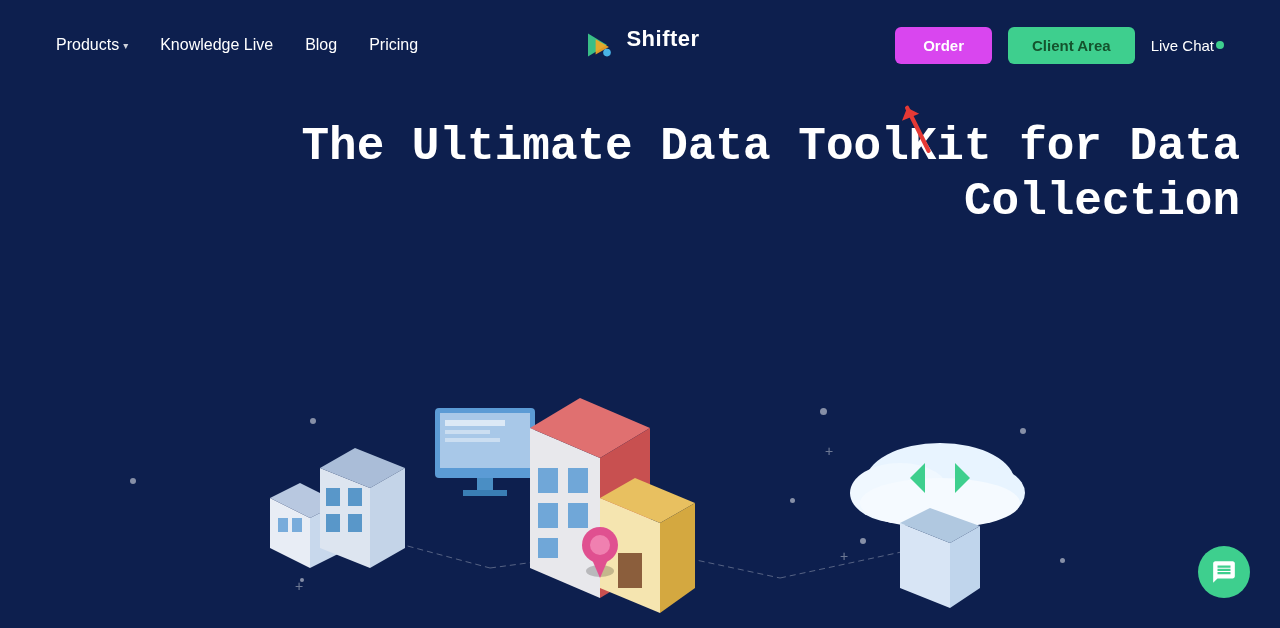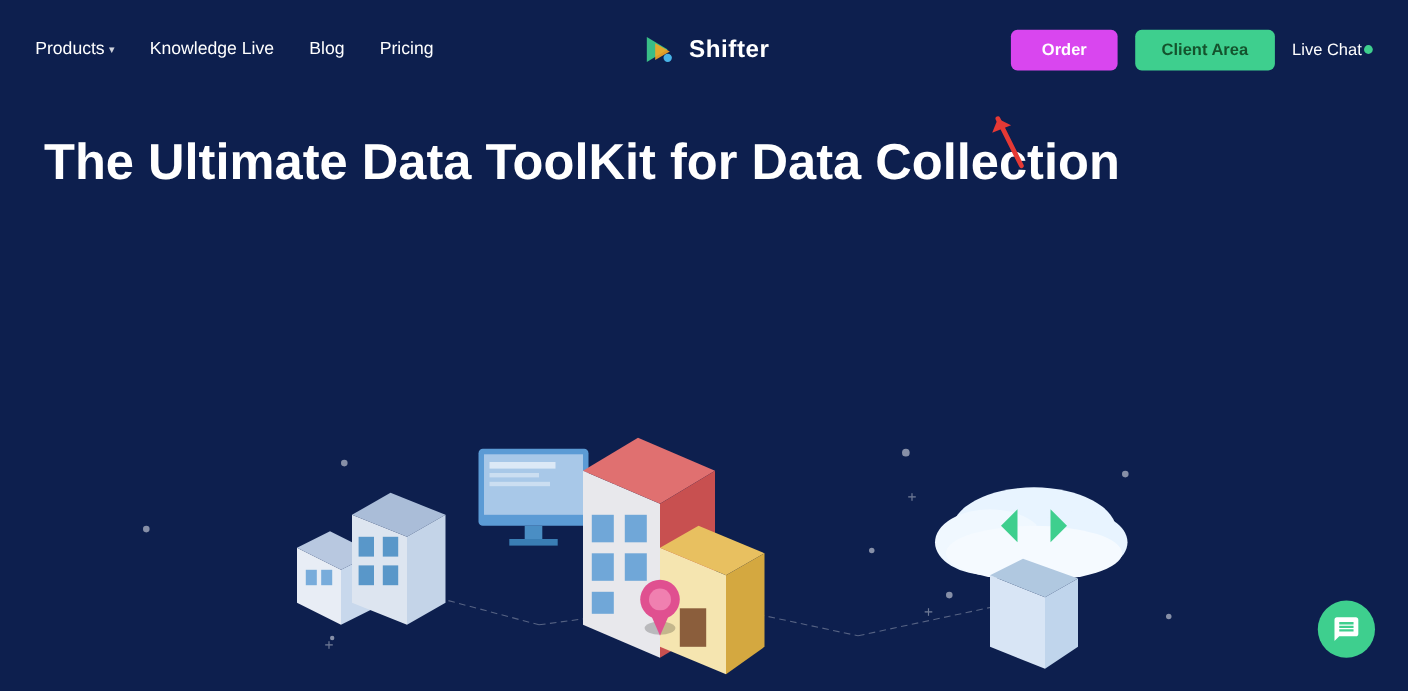--- a/index.html
+++ b/index.html
@@ -11,21 +11,21 @@
       height: 628px;
       overflow: hidden;
       position: relative;
     }
 
     
     nav {
       display: flex;
       align-items: center;
       justify-content: space-between;
-      padding: 0 32px;
+      padding: 0 56px;
       height: 90px;
       position: relative;
       z-index: 10;
     }
 
     .nav-left {
       display: flex;
       align-items: center;
       gap: 32px;
     }
@@ -41,21 +41,21 @@
       gap: 4px;
     }
 
     .nav-item .chevron {
       font-size: 10px;
       opacity: 0.8;
     }
 
     .logo-area {
       display: flex;
-      align-items: center;
+      align-items: flex-start;
       gap: 8px;
       position: absolute;
       left: 50%;
       transform: translateX(-50%);
     }
 
     .logo-icon {
       width: 38px;
       height: 38px;
     }
@@ -108,24 +108,25 @@
     .chat-dot {
       width: 8px;
       height: 8px;
       background: #3ecf8e;
       border-radius: 50%;
       display: inline-block;
     }
 
     
     .hero {
-      text-align: left;
+      text-align: right;
       padding: 30px 40px 0;
       position: relative;
       z-index: 5;
+      font-family: Liberation Mono, monospace;
     }
 
     .hero-title {
       font-size: 46px;
       font-weight: 800;
       color: white;
       line-height: 1.2;
       margin-bottom: 20px;
     }
 

